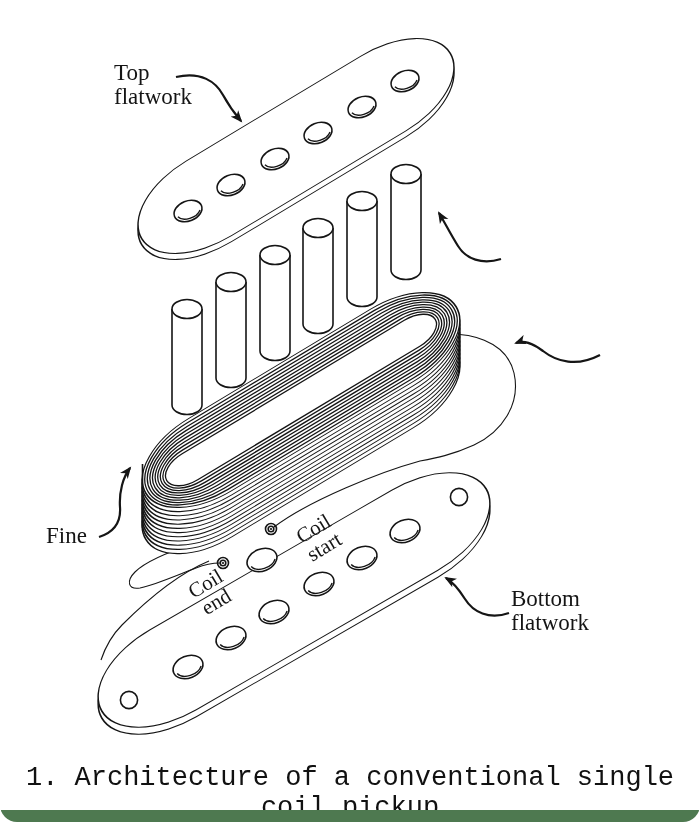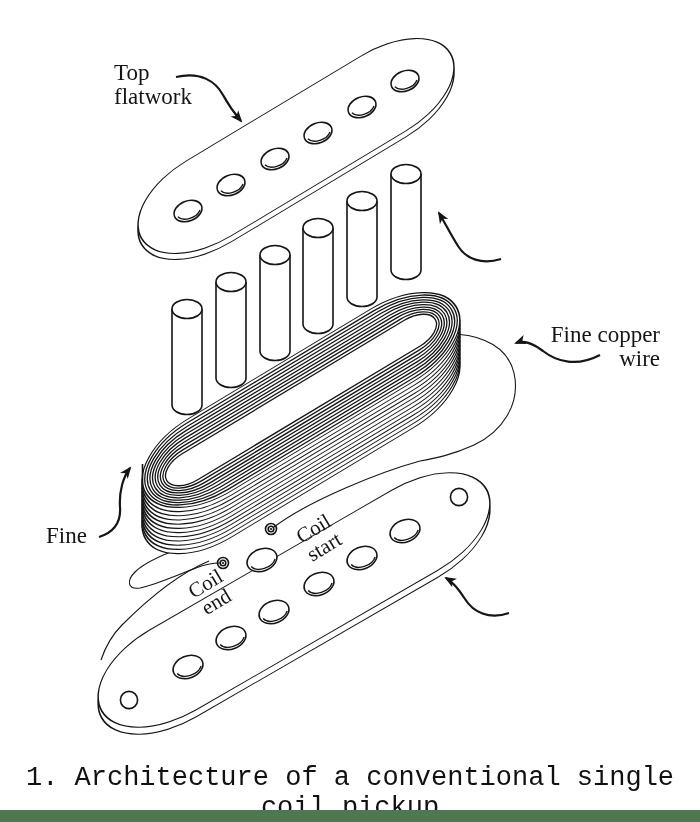--- a/index.html
+++ b/index.html
@@ -14,21 +14,21 @@
   #bar{position:absolute;left:0;top:810px;width:700px;height:12px;background:#4e7950;}
   svg .ln{fill:none;stroke:#151515;stroke-width:1.6;vector-effect:non-scaling-stroke;}
   svg .fw{fill:#ffffff;stroke:#151515;stroke-width:1.6;vector-effect:non-scaling-stroke;}
   svg .ring{fill:none;stroke:#151515;stroke-width:1.3;vector-effect:non-scaling-stroke;}
   svg .wire{fill:none;stroke:#151515;stroke-width:1.1;}
   svg .arrow{fill:none;stroke:#151515;stroke-width:2.2;}
 </style>
 </head>
 <body>
 
-<div id="stage" style="background: rgb(255, 255, 255);">
+<div id="stage" style="background: rgb(255, 255, 255); border-radius: 17px;">
 
 <svg id="art" width="700" height="760" viewBox="0 0 700 760">
   <defs>
     <path id="coil-outer" d="M-106,-75 H106 A75,75 0 0 1 106,75 H-106 A75,75 0 0 1 -106,-75 Z"></path>
     <path id="plate-top" d="M-102,-78 H102 A78,78 0 0 1 102,78 H-102 A78,78 0 0 1 -102,-78 Z"></path>
     <path id="plate-bot" d="M-139.5,-82.5 H139.5 A82.5,82.5 0 0 1 139.5,82.5 H-139.5 A82.5,82.5 0 0 1 -139.5,-82.5 Z"></path>
     <g id="magnet-shape">
       <path class="fw" d="M-15,0 V96 A15,9.5 0 0 0 15,96 V0"></path>
       <ellipse class="fw" cx="0" cy="0" rx="15" ry="9.5"></ellipse>
     </g>
@@ -128,26 +128,26 @@
     <path class="arrow" marker-end="url(#ah)" d="M501,259 C482,265 466,259 458,246 C451,235 445,223 439,213"></path>
     <path class="arrow" marker-end="url(#ah)" d="M600,355 C577,367 557,362 543,351 C532,343 524,340 516,343"></path>
     <path class="arrow" marker-end="url(#ah)" d="M99,537 C115,532 121,521 120,507 C119,492 123,477 130,468"></path>
     <path class="arrow" marker-end="url(#ah)" d="M509,613 C489,620 473,612 465,599 C458,588 453,582 446,578"></path>
   </g>
 </svg>
 
 <div class="lbl" style="left:114px;top:61px;width:96px;">Top flatwork</div>
 
 
-<div class="lbl" style="left:538px;top:323px;width:122px;text-align:right;">Fine copper wire</div>
 
 <div class="lbl" style="left:46px;top:524px;width:60px;">Fine</div>
 
 <div class="lbl small rot" style="left:286px;top:517px;width:66px;">Coil start</div>
 
 <div class="lbl small rot" style="left:180px;top:572px;width:62px;">Coil end</div>
 
+<div class="lbl" style="left:511px;top:587px;width:105px;">Bottom flatwork</div>
 
 <div id="cap">1. Architecture of a conventional single coil pickup</div>
 
 <div id="bar" style="background: rgb(78, 121, 80);"></div>
 
 </div>
 
 </body></html>

